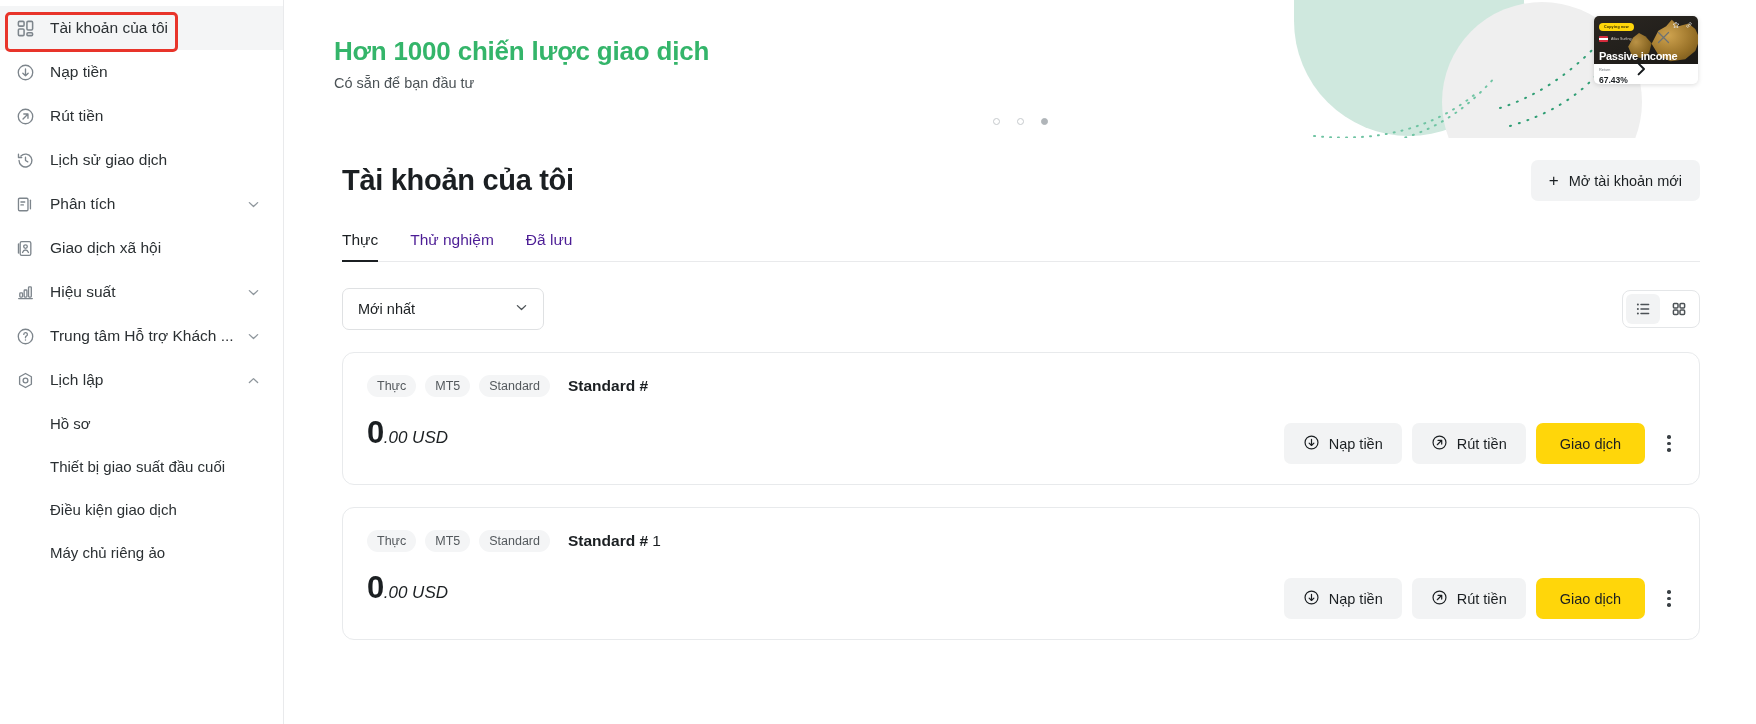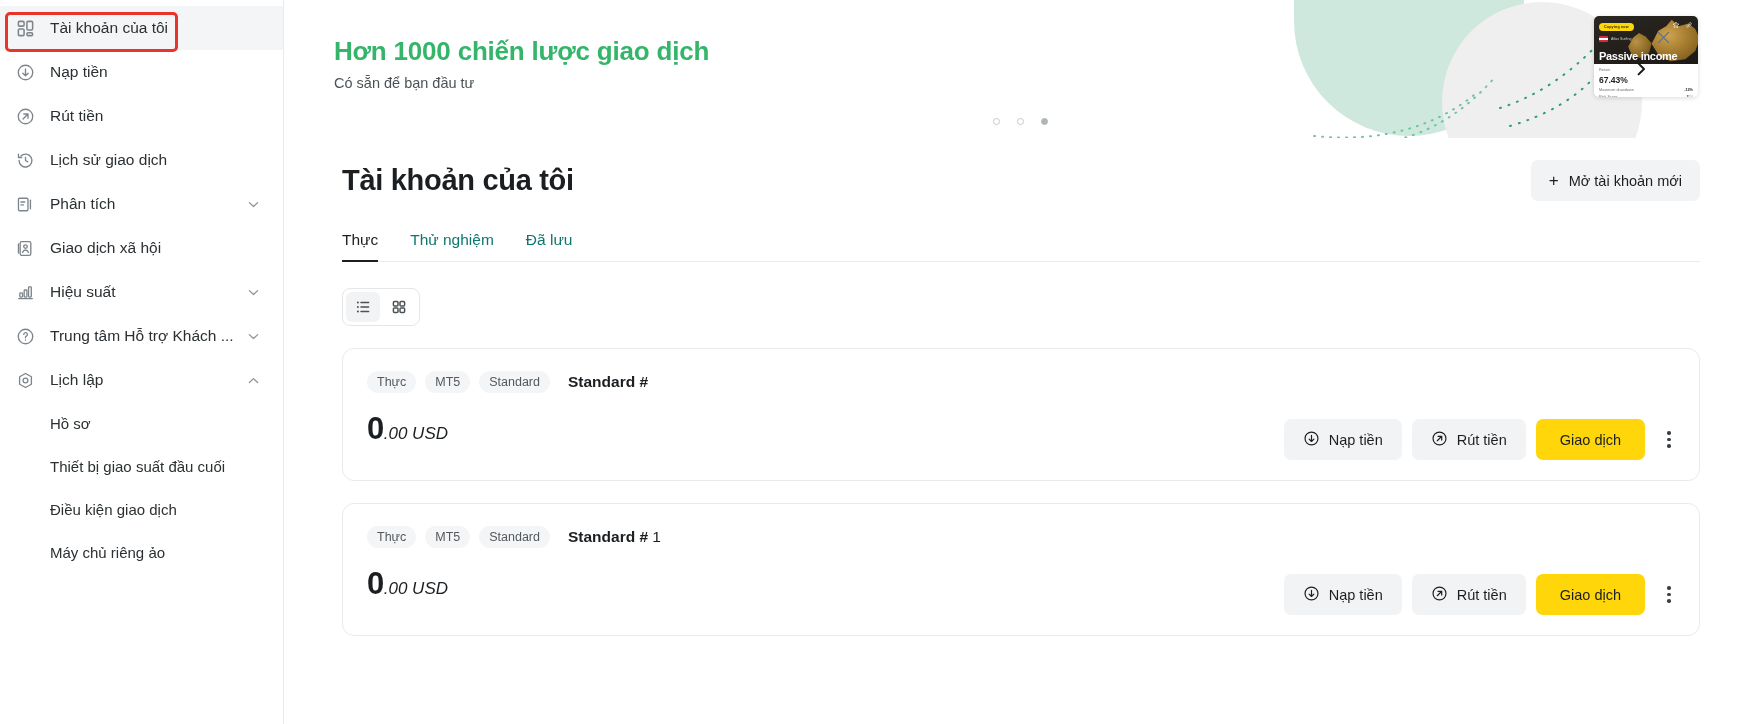--- a/index.html
+++ b/index.html
@@ -98,21 +98,21 @@
   .blob-grey {
     position: absolute; right: -18px; top: 66px;
     width: 200px; height: 200px;
     background: #efefef;
     border-radius: 50%;
   }
   .dots-arc { position: absolute; left: 10px; top: 60px; }
   
   .strat-card {
     position: absolute; right: 58px; top: 16px;
-    width: 104px; height: 81px;
+    width: 104px; height: 68px;
     background: #ffffff;
     border-radius: 5px;
     overflow: hidden;
     box-shadow: 0 1px 5px rgba(0,0,0,0.14);
     font-family: "Liberation Sans", sans-serif;
   }
   .strat-top {
     position: relative;
     height: 48px;
     background: linear-gradient(160deg,#2b2722 0%, #1b1916 100%);
@@ -204,21 +204,21 @@
     font-family: "Liberation Sans", sans-serif;
   }
   .plus { font-size: 17px; line-height: 1; color: #1b1f22; }
 
   .tabs {
     display: flex; gap: 0;
     margin-top: 30px;
     border-bottom: 1px solid #e9eaec;
   }
   .tab {
-    font-size: 15.5px; color: #0f766e;
+    font-size: 15.5px; color: #4c1d95;
     padding: 0 16px 12px 16px;
     cursor: pointer; position: relative;
   }
   .tab:first-child { padding-left: 0; }
   .tab.active { color: #1b1f22; }
   .tab.active::after {
     content: ""; position: absolute;
     left: 0; right: 16px; bottom: -1px; height: 2px;
     background: #1b1f22;
   }
@@ -519,20 +519,28 @@
         </div>
         <div class="tab">
           <span>Thử nghiệm</span>
         </div>
         <div class="tab">
           <span>Đã lưu</span>
         </div>
       </div>
 
       <div class="toolbar">
+        <div class="select">
+          <span>Mới nhất</span>
+          <span>
+            <svg width="15" height="15" viewBox="0 0 16 16" fill="none" stroke="#4c5256" stroke-width="1.4">
+              <path d="M3.6 6l4.4 4.2L12.4 6" stroke-linecap="round" stroke-linejoin="round"></path>
+            </svg>
+          </span>
+        </div>
         <div class="view-toggle">
           <div class="vbtn on">
             <svg width="16" height="16" viewBox="0 0 16 16" fill="none" stroke="currentColor" stroke-width="1.5">
               <path d="M6 3.6h7.6M6 8h7.6M6 12.4h7.6" stroke-linecap="round"></path>
               <circle cx="2.9" cy="3.6" r="1" fill="currentColor" stroke="none"></circle>
               <circle cx="2.9" cy="8" r="1" fill="currentColor" stroke="none"></circle>
               <circle cx="2.9" cy="12.4" r="1" fill="currentColor" stroke="none"></circle>
             </svg>
           </div>
           <div class="vbtn">

